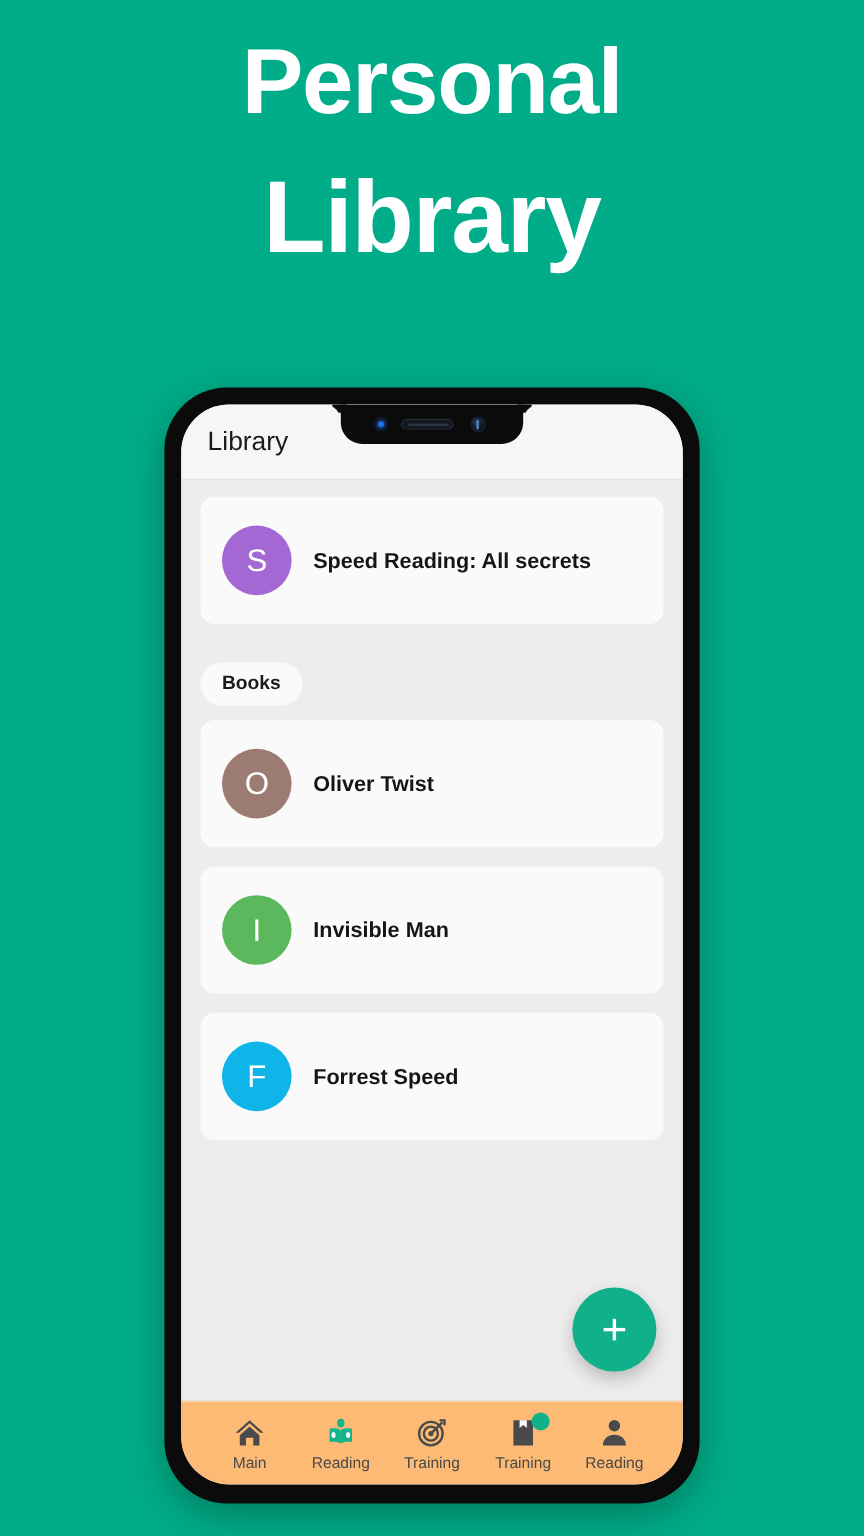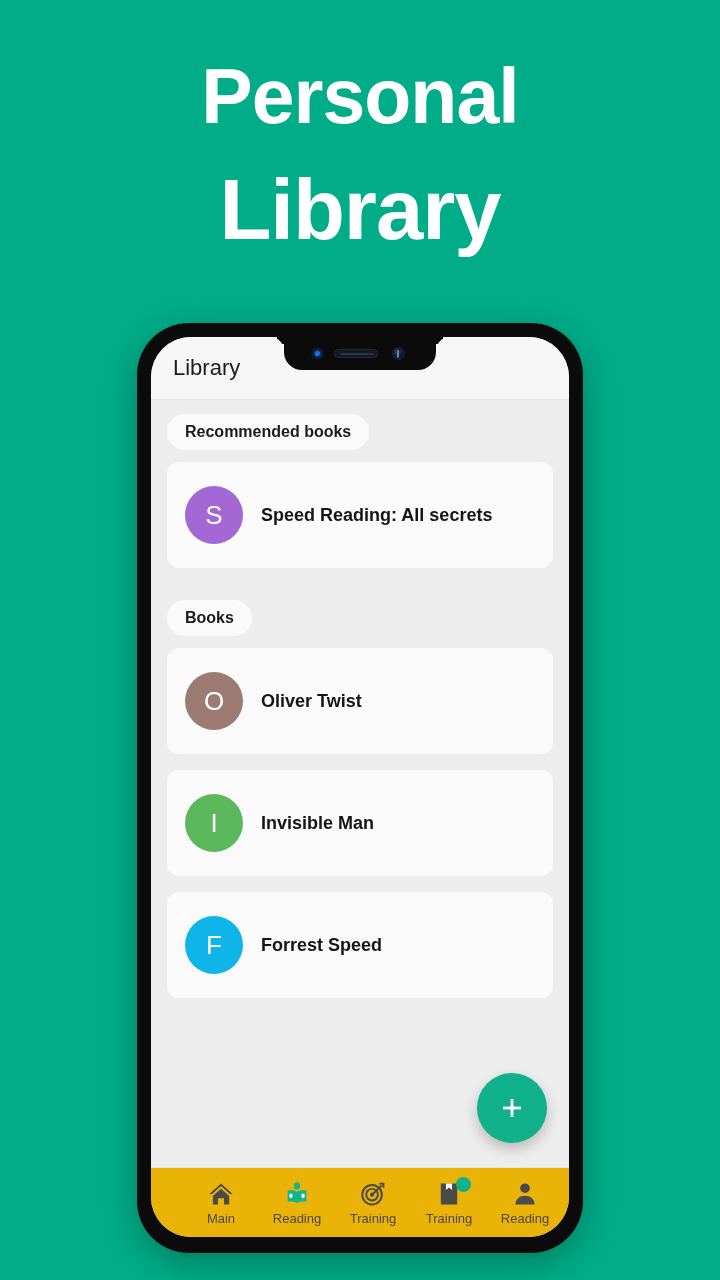--- a/index.html
+++ b/index.html
@@ -10,21 +10,21 @@
   }
   body {
     background:#00AD88;
     position:relative;
   }
 
   
   .hero {
     position:absolute;
     top:0; left:0; width:720px;
-    padding-top:58px;
+    padding-top:30px;
     text-align:center;
     user-select:none;
   }
   .hero-line {
     color:#ffffff;
     font-weight:bold;
     letter-spacing:-1px;
     line-height:1.0;
   }
   .hero-line.l1 { font-size:77px; }
@@ -174,25 +174,25 @@
     background:#0fb08a;
     box-shadow:0 6px 14px rgba(0,0,0,0.22);
     display:flex; align-items:center; justify-content:center;
     z-index:20;
   }
   .fab svg { display:block; }
 
   
   .bottomnav {
     height:70px;
-    background:#eab308;
+    background:#fdba74;
     border-top:1px solid #e6e6e6;
     display:flex;
     align-items:center;
-    justify-content:flex-end;
+    justify-content:center;
     flex:0 0 auto;
     position:relative; z-index:10;
     padding:0 6px;
   }
   .navitem {
     display:flex; flex-direction:column;
     align-items:center; justify-content:center;
     gap:3px;
     width:76px;
     position:relative;
@@ -225,21 +225,20 @@
       <span class="cam"></span>
     </div>
 
     <div class="appbar">
       <div class="appbar-title">Library</div>
     </div>
 
     <div class="content">
 
       
-      <div class="chip">Recommended books</div>
 
       <div class="card tall">
         <div class="avatar" style="background:#A468D4">S</div>
         <div class="meta">
           <div class="book-title">Speed Reading: All secrets</div>
         </div>
       </div>
 
       <div class="sec-gap"></div>
 

